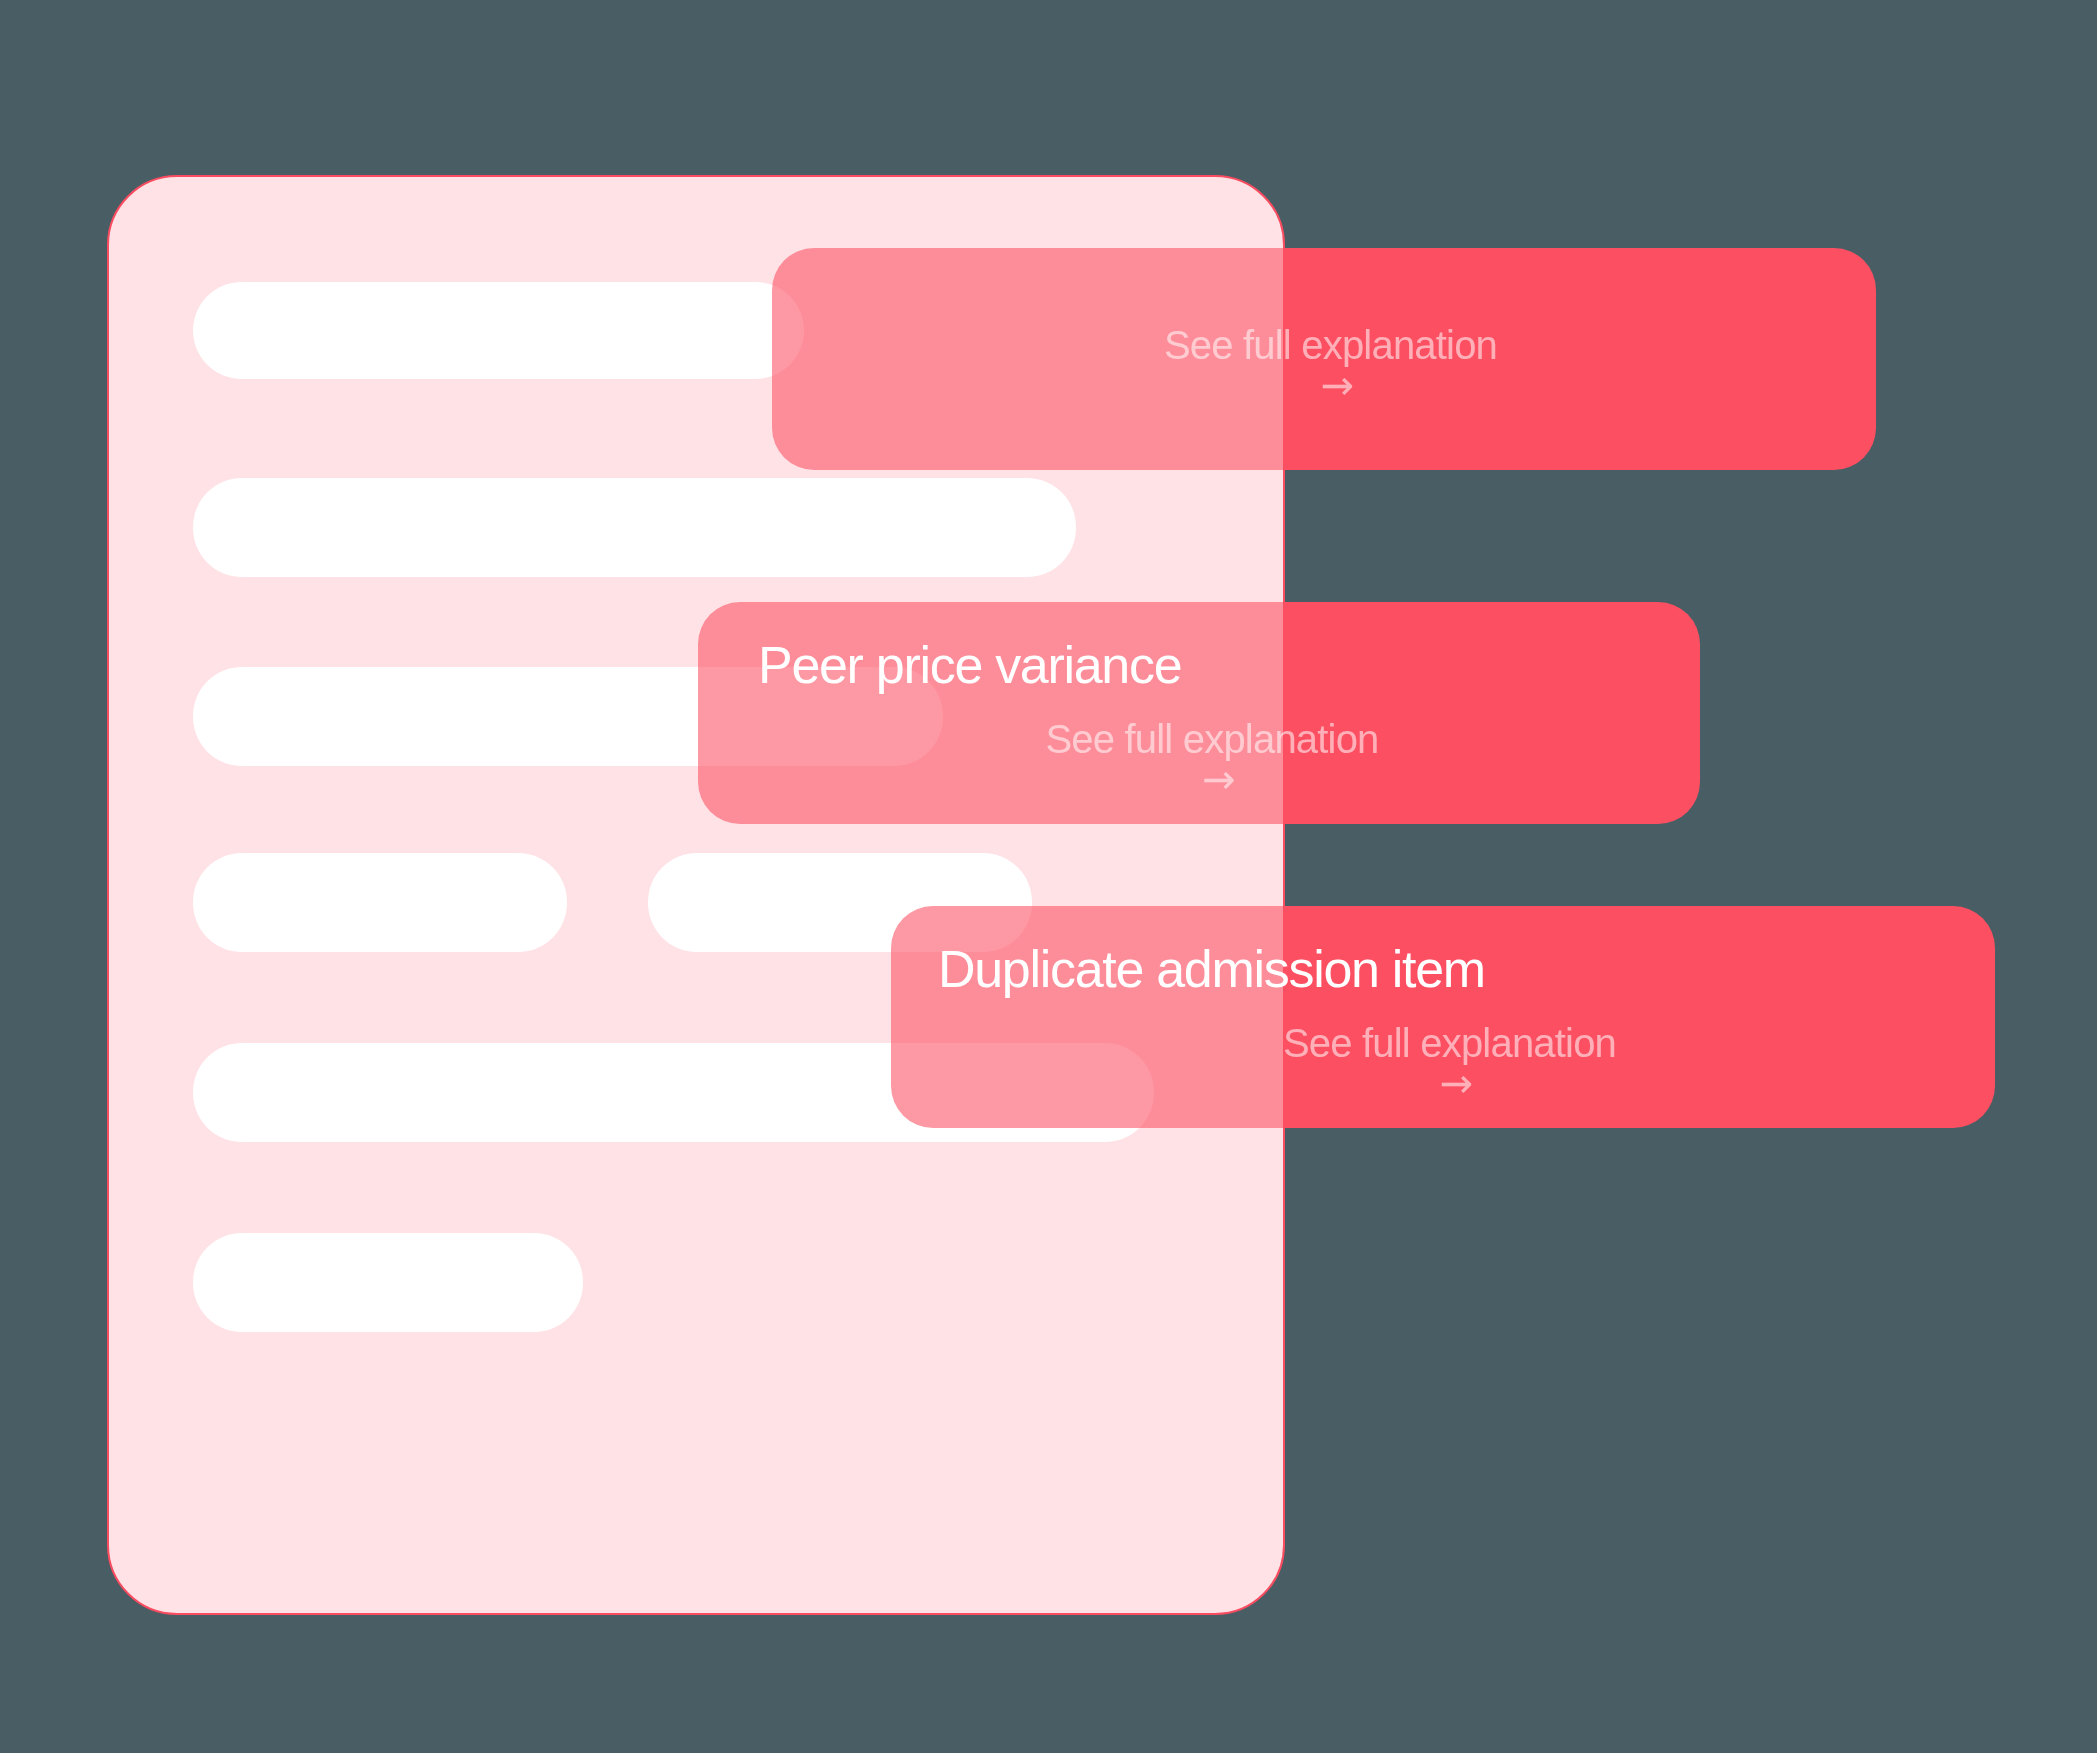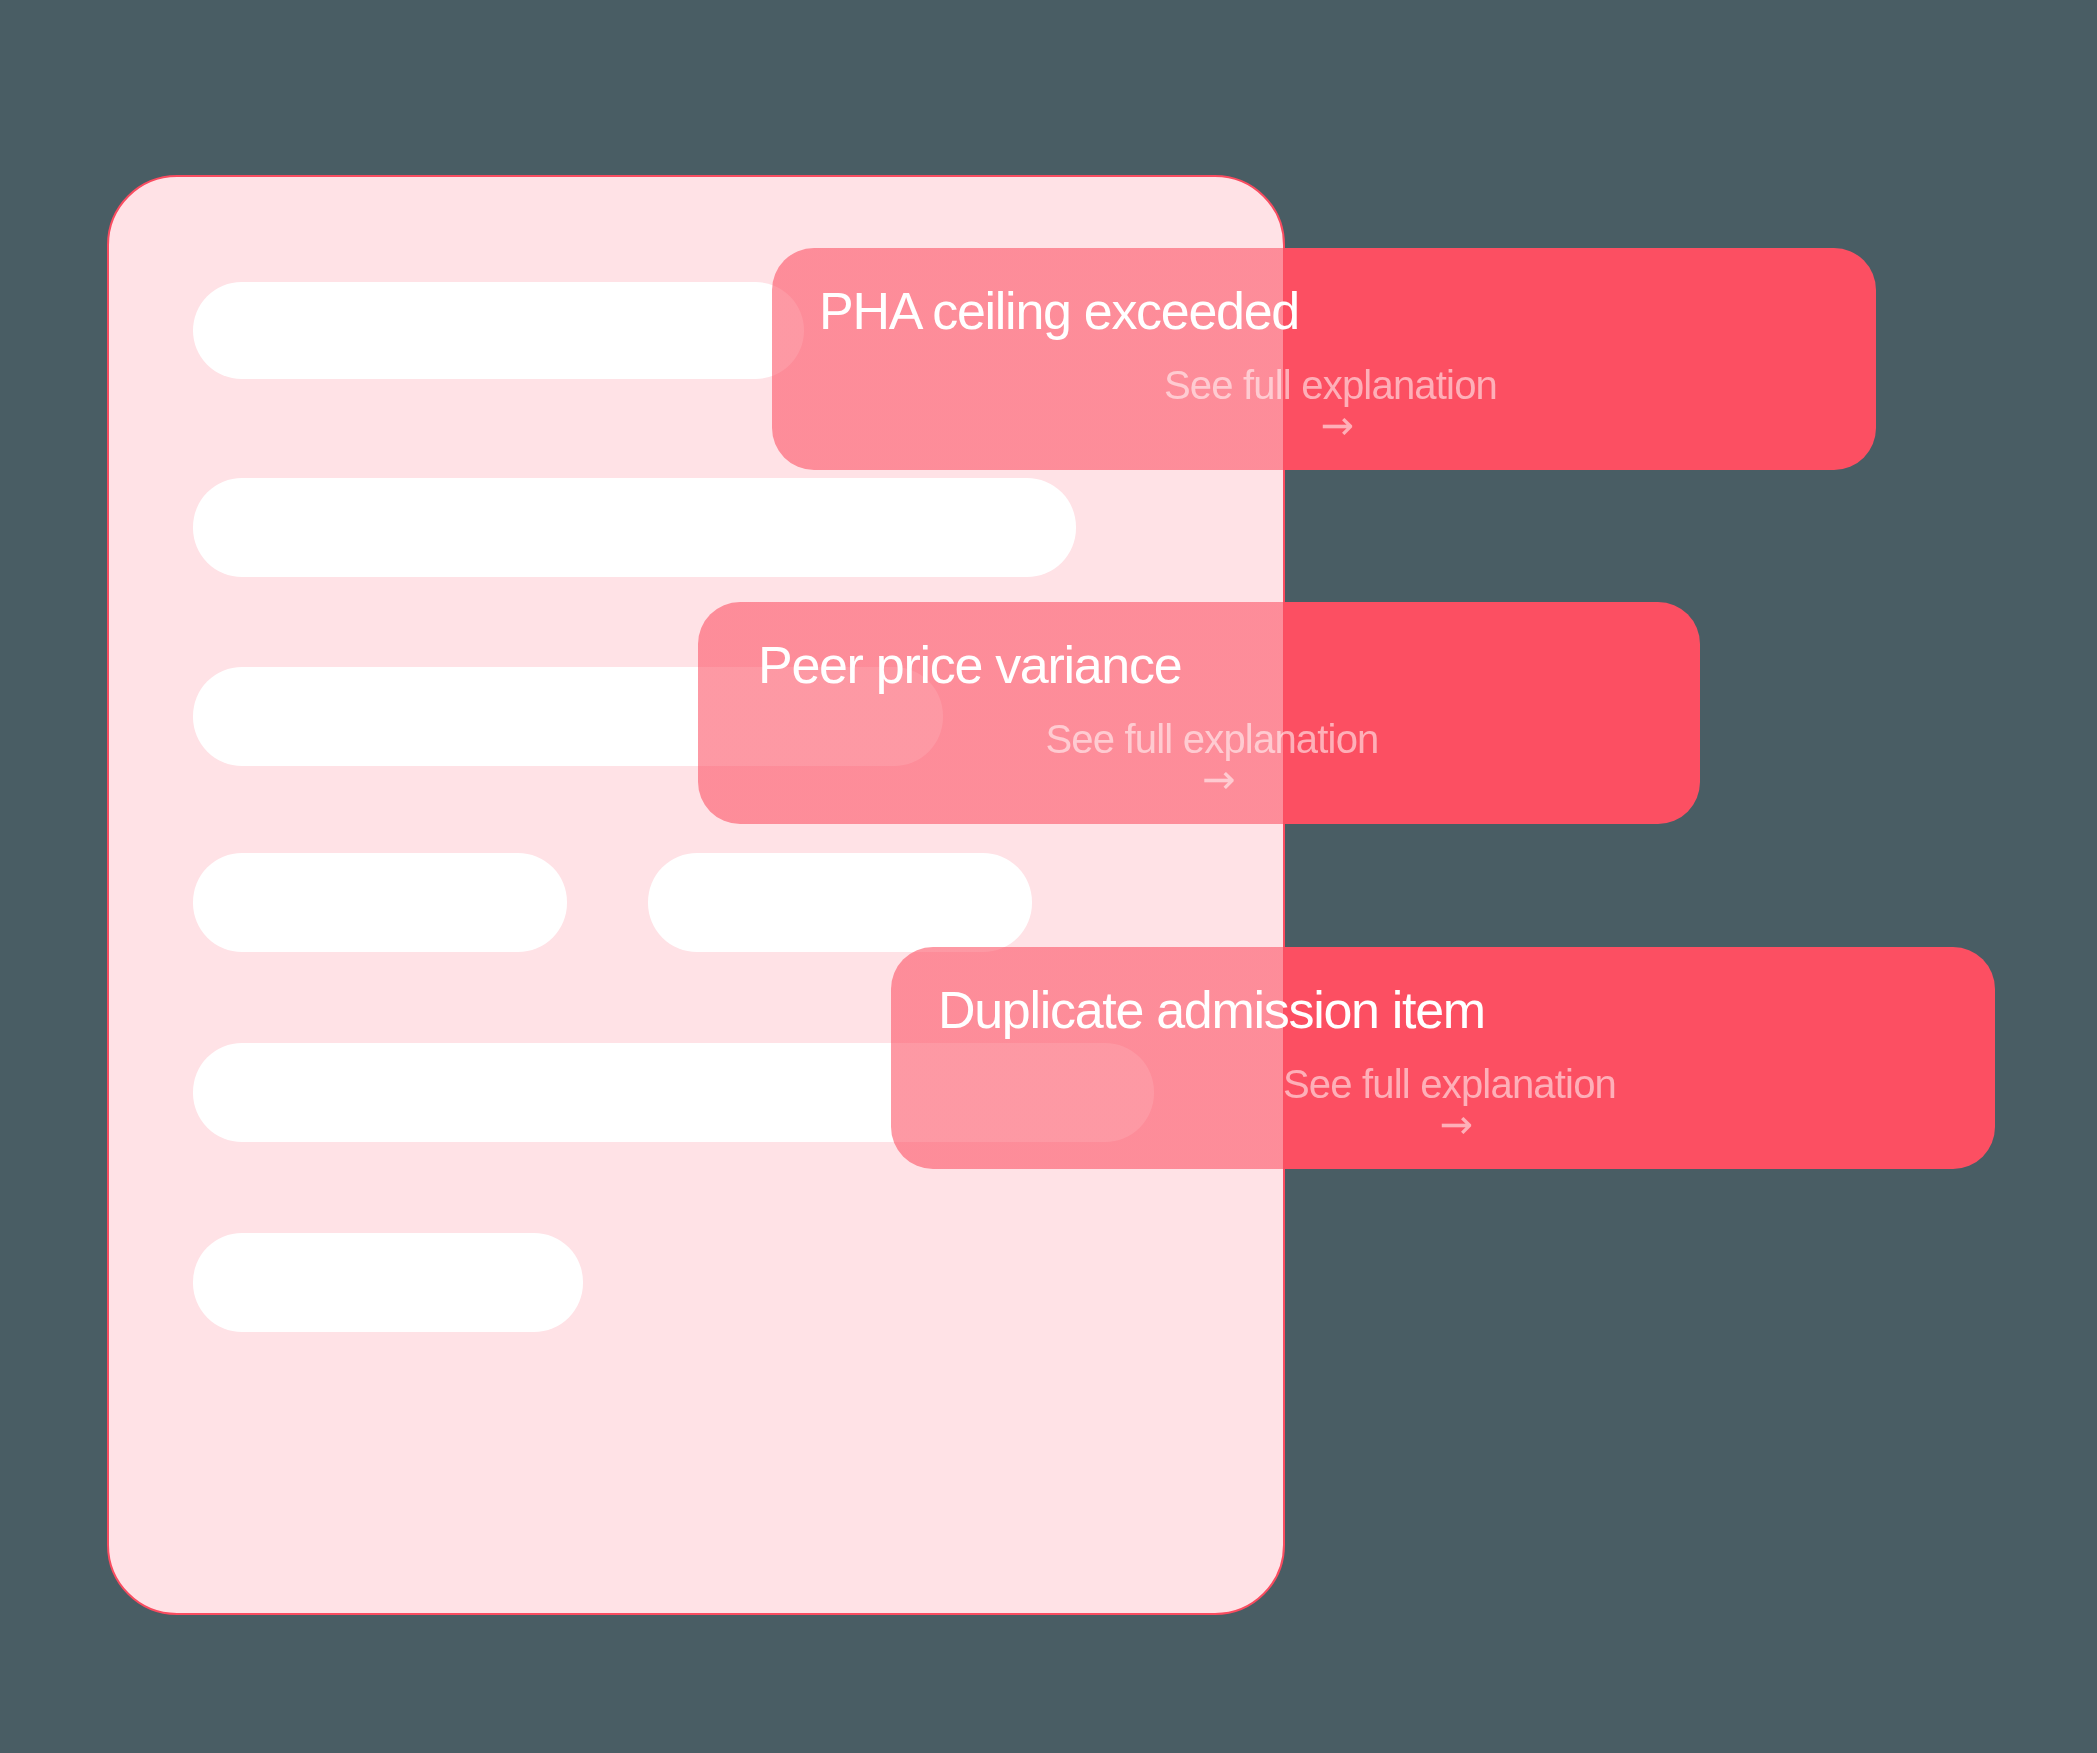--- a/index.html
+++ b/index.html
@@ -54,21 +54,21 @@
     box-sizing:border-box;
     background:linear-gradient(90deg,
       rgba(252,79,98,0.58) 0px,
       rgba(252,79,98,0.58) var(--stop),
       #fc4f62 var(--stop),
       #fc4f62 100%);
     cursor:pointer;
   }
   .chip1{left:772px;  top:248px;  width:1104px; --stop:512px;}
   .chip2{left:698px;  top:602px;  width:1002px; --stop:586px; padding-left:60px;}
-  .chip3{left:891px; top:947px; width:1104px; --stop:393px;}
+  .chip3{left:891px; top:906px; width:1104px; --stop:393px;}
   .chip-title{
     color:#ffffff;
     font-size:52px;
     line-height:1;
     letter-spacing:-1.3px;
     white-space:nowrap;
   }
   .chip-link{
     color:rgba(255,255,255,0.55);
     font-size:40px;
@@ -93,21 +93,20 @@
 
   <div class="bar b1"></div>
   <div class="bar b2"></div>
   <div class="bar b3"></div>
   <div class="bar b4a"></div>
   <div class="bar b4b"></div>
   <div class="bar b5"></div>
   <div class="bar b6"></div>
 
   <div class="chip chip1">
-    <div class="chip-title">PHA ceiling exceeded</div>
     <div class="chip-link">
       <span>See full explanation</span>
       <span class="arrow">→</span>
     </div>
   </div>
 
   <div class="chip chip2">
     <div class="chip-title">Peer price variance</div>
     <div class="chip-link">
       <span>See full explanation</span>

